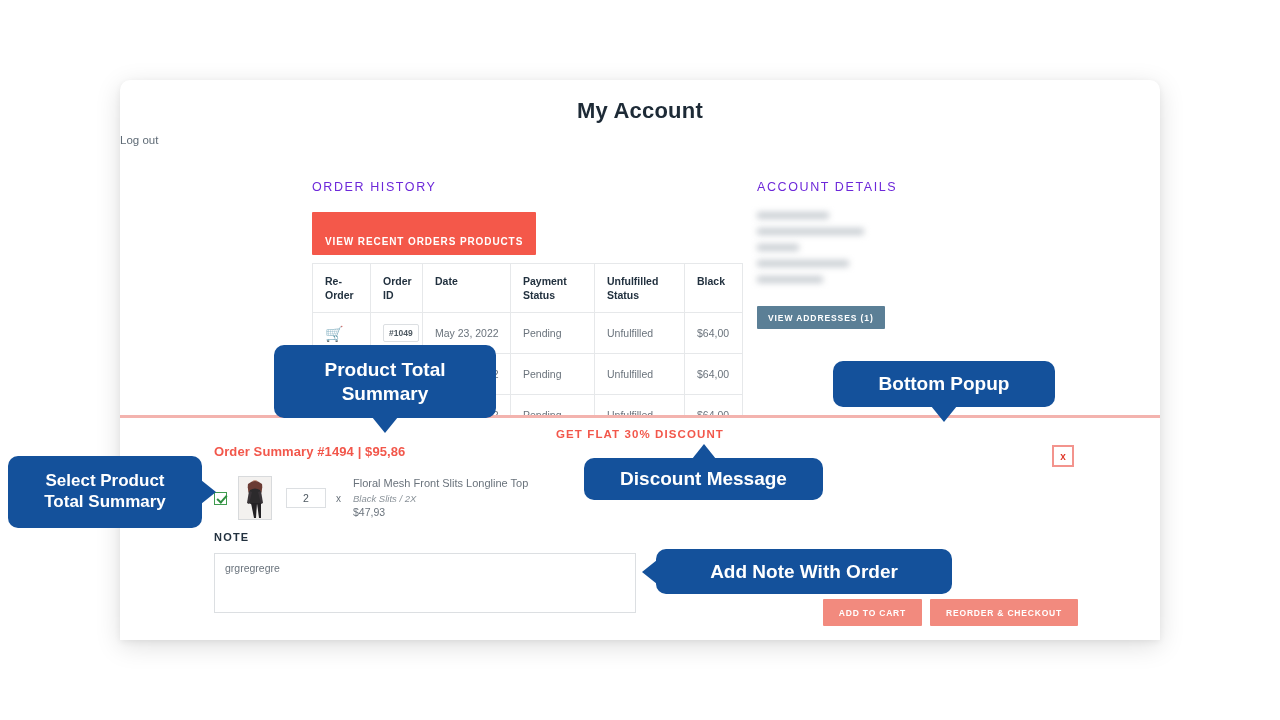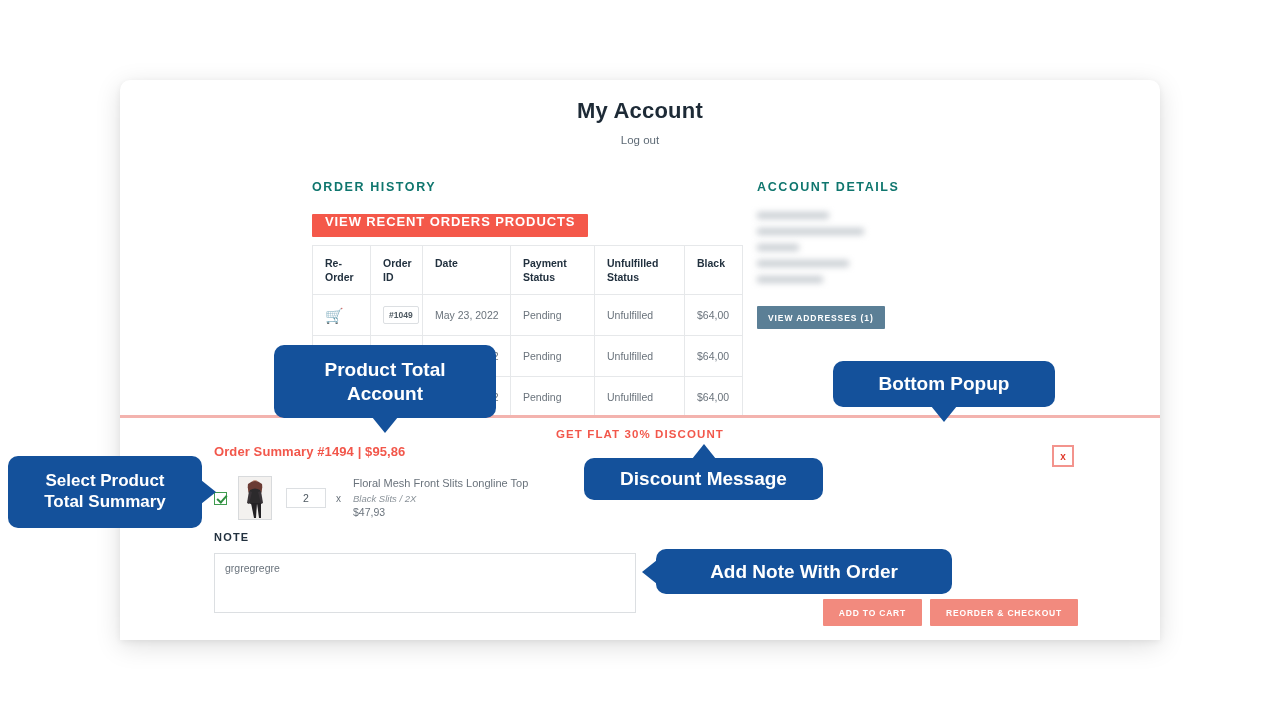--- a/index.html
+++ b/index.html
@@ -29,41 +29,40 @@
 
   
   .page-title {
     position: absolute; left: 0; top: 18px; width: 100%;
     text-align: center;
     font-size: 22px; font-weight: bold; color: #1d2a36;
     letter-spacing: .2px;
   }
   .logout-link {
     position: absolute; left: 0; top: 54px; width: 100%;
-    text-align: center;
     font-size: 11.5px; color: #5f6b76;
     text-decoration: none;
   }
 
   
   .col-orders { position: absolute; left: 192px; top: 100px; width: 430px; }
   .col-account { position: absolute; left: 637px; top: 100px; width: 300px; }
 
   .section-heading {
-    font-size: 12.5px; font-weight: bold; color: #0f766e;
+    font-size: 12.5px; font-weight: normal; color: #6d28d9;
     letter-spacing: 1.6px; text-transform: uppercase;
     margin: 0 0 18px 0;
   }
 
   .btn-recent {
     display: inline-block;
     background: #f4584a; color: #ffffff;
-    font-size: 13px; font-weight: bold; letter-spacing: .9px;
+    font-size: 10px; font-weight: bold; letter-spacing: .9px;
     text-transform: uppercase;
-    padding: 0 13px 8px 13px;
+    padding: 24px 13px 8px 13px;
     border: none; border-radius: 1px;
     cursor: pointer;
   }
 
   
   .orders-table {
     margin-top: 8px;
     width: 430px;
     border-collapse: collapse;
     font-size: 10.5px;
@@ -363,19 +362,19 @@
       <textarea class="note-area" placeholder="" style="">grgregregre</textarea>
 
       <div class="btn-row">
         <button class="btn-coral">ADD TO CART</button>
         <button class="btn-coral">REORDER &amp; CHECKOUT</button>
       </div>
     </div>
 
   </div>
 
-  <div id="callout-product-total" class="callout tail-down">Product Total Account</div>
+  <div id="callout-product-total" class="callout tail-down">Product Total Summary</div>
   <div id="callout-select-product" class="callout tail-right">Select Product Total Summary</div>
   <div id="callout-bottom-popup" class="callout tail-down">Bottom Popup</div>
   <div id="callout-add-note" class="callout tail-left">Add Note With Order</div>
   <div id="callout-discount" class="callout tail-up">Discount Message</div>
 
 </div>
 
 </body></html>

